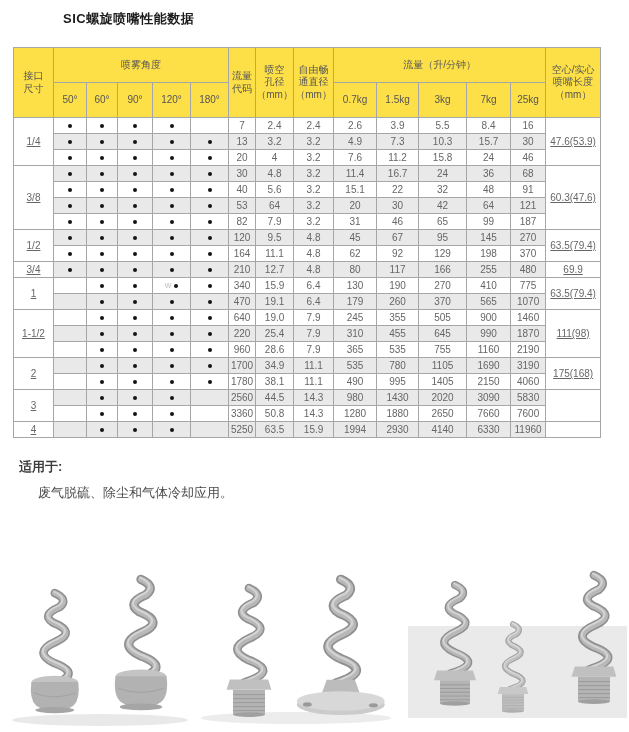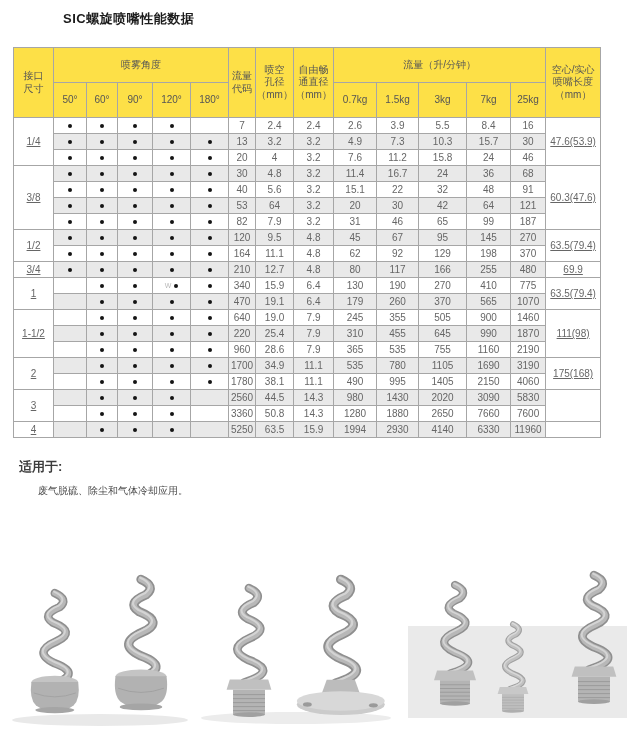--- a/index.html
+++ b/index.html
@@ -14,21 +14,21 @@
   table.perf thead th{background:#fde047;font-weight:normal;color:#555;line-height:1.25;}
   table.perf thead tr.h1 th{height:34px;}
   table.perf thead tr.h2 th{height:34px;}
   .prewrap{white-space:pre-line;}
   table.perf tbody tr{height:16px;}
   table.perf tbody tr.alt td{background:#e9e9e9;}
   table.perf td.size-cell,table.perf td.len-cell{background:#fff !important;color:#666;text-decoration:underline;}
   .dot{display:inline-block;width:4px;height:4px;border-radius:50%;background:#141414;vertical-align:middle;}
   .stray{font-size:7px;color:#b9b9b9;margin-right:3px;vertical-align:1px;}
   .apply-heading{position:absolute;left:19px;top:458px;font-size:13px;color:#3d3d3d;font-weight:bold;}
-  .apply-line{position:absolute;left:38px;top:484px;font-size:10px;color:#4a4a4a;font-family:Liberation Serif, serif;}
+  .apply-line{position:absolute;left:38px;top:484px;font-size:13px;color:#4a4a4a;font-family:Liberation Serif, serif;}
   .watermark{position:absolute;left:222px;top:492px;line-height:1.0;text-align:left;
              color:rgba(196,220,226,0.55);font-weight:bold;pointer-events:none;}
   .watermark .w1{font-size:37px;letter-spacing:6px;}
   .watermark .w2{font-size:42px;letter-spacing:4px;}
   .photos{position:absolute;left:0;top:560px;width:629px;height:172px;}
   .photo{position:absolute;top:0;height:172px;}
   #photo1{left:6px;width:188px;}
   #photo2{left:196px;width:200px;}
   #photo3{left:398px;width:231px;}
 </style>

